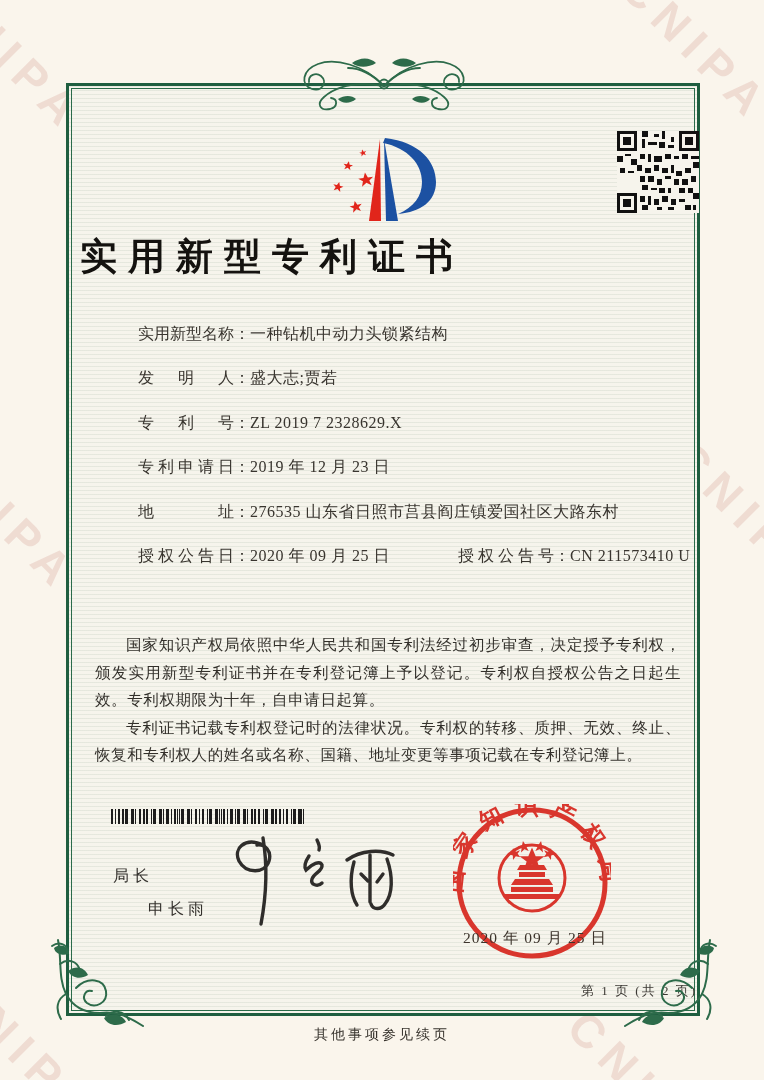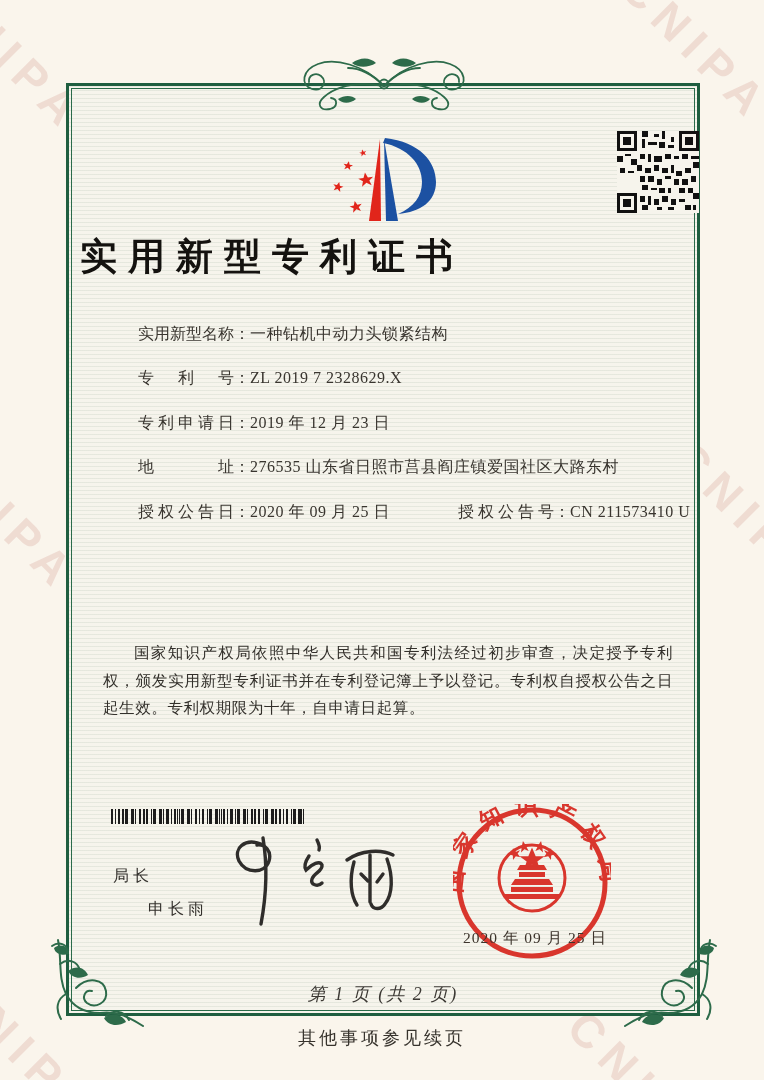--- a/index.html
+++ b/index.html
@@ -65,47 +65,47 @@
   }
   .f-colon{display:inline-block;vertical-align:top;}
   .f-value{display:inline-block;vertical-align:top;letter-spacing:0.5px;}
   .grant-no{position:absolute;left:320px;top:0;}
   
   .body-text{
     position:absolute;left:26px;top:545px;width:586px;
     font-size:15.5px;line-height:27.5px;color:#33302b;
     text-align:justify;letter-spacing:0.6px;
   }
-  .body-text p{margin:8px;text-indent:2em;}
+  .body-text p{margin:0;text-indent:2em;}
   
   .barcode{
     position:absolute;left:42px;top:723px;width:196px;height:15px;
     background-image:
       repeating-linear-gradient(90deg,#1c1c1c 0 1px,transparent 1px 4px),
       repeating-linear-gradient(90deg,#1c1c1c 0 2px,transparent 2px 7px),
       repeating-linear-gradient(90deg,#1c1c1c 0 1px,transparent 1px 11px);
   }
   
   .officer-title{position:absolute;left:44px;top:780px;font-size:16px;letter-spacing:4px;color:#33302c;}
   .officer-name{position:absolute;left:44px;top:813px;font-size:16px;letter-spacing:4px;color:#33302c;margin-left:35px;}
   .signature{position:absolute;left:152px;top:748px;}
   
   .seal{position:absolute;left:384px;top:718px;opacity:0.93;}
   .seal-date{
     position:absolute;left:386px;top:842px;width:160px;text-align:center;
     font-size:15.5px;letter-spacing:1px;color:#3d342c;
   }
   
   .page-number{
-    position:absolute;left:0;top:896px;width:100%;text-align:center;
-    font-size:18px;letter-spacing:2px;color:#3c3934;font-style:italic;
+    position:absolute;left:0;top:896px;width:100%;text-align:right;
+    font-size:13px;letter-spacing:2px;color:#3c3934;
   }
   .footer-note{
     position:absolute;left:0;top:1026px;width:100%;text-align:center;
-    font-size:18px;letter-spacing:3px;color:#37332d;
+    font-size:14px;letter-spacing:3px;color:#37332d;
   }
   
   .orn-top{position:absolute;left:266px;top:54px;}
   .orn-bl{position:absolute;left:46px;top:938px;}
   .orn-br{position:absolute;left:622px;top:938px;}
   svg{display:block;}
 </style>
 </head>
 <body>
 
@@ -185,38 +185,42 @@
       </g>
     </svg>
 
     <div class="title">实用新型专利证书</div>
 
     <div class="fields">
       <div class="field-row">
         <span class="f-label">实用新型名称</span><span class="f-colon">：</span><span class="f-value">一种钻机中动力头锁紧结构</span>
       </div>
       <div class="field-row">
+        <span class="f-label">发明人</span><span class="f-colon">：</span><span class="f-value">盛大志;贾若</span>
+      </div>
+      <div class="field-row">
         <span class="f-label">专利号</span><span class="f-colon">：</span><span class="f-value">ZL 2019 7 2328629.X</span>
       </div>
       <div class="field-row">
         <span class="f-label">专利申请日</span><span class="f-colon">：</span><span class="f-value">2019 年 12 月 23 日</span>
       </div>
       <div class="field-row">
         <span class="f-label">地址</span><span class="f-colon">：</span><span class="f-value">276535 山东省日照市莒县阎庄镇爱国社区大路东村</span>
       </div>
       <div class="field-row">
         <span class="f-label">授权公告日</span><span class="f-colon">：</span><span class="f-value">2020 年 09 月 25 日</span>
         <span class="grant-no">
           <span class="f-label">授权公告号</span><span class="f-colon">：</span><span class="f-value">CN 211573410 U</span>
         </span>
       </div>
     </div>
 
     <div class="body-text">
       <p>国家知识产权局依照中华人民共和国专利法经过初步审查，决定授予专利权，颁发实用新型专利证书并在专利登记簿上予以登记。专利权自授权公告之日起生效。专利权期限为十年，自申请日起算。</p>
+      <p>专利证书记载专利权登记时的法律状况。专利权的转移、质押、无效、终止、恢复和专利权人的姓名或名称、国籍、地址变更等事项记载在专利登记簿上。</p>
     </div>
 
     <div class="barcode"></div>
 
     <div class="officer-title">局长</div>
     <div class="officer-name">申长雨</div>
     <svg class="signature" width="185" height="95" viewBox="0 0 185 95">
       <g fill="none" stroke="#2f2d2b" stroke-width="3.4" stroke-linecap="round">
         <path d="M40,10 C24,4 12,14 18,27 C25,40 44,40 48,27 C51,17 44,10 36,11"></path>
         <path d="M42,4 C46,28 46,58 40,90"></path>

